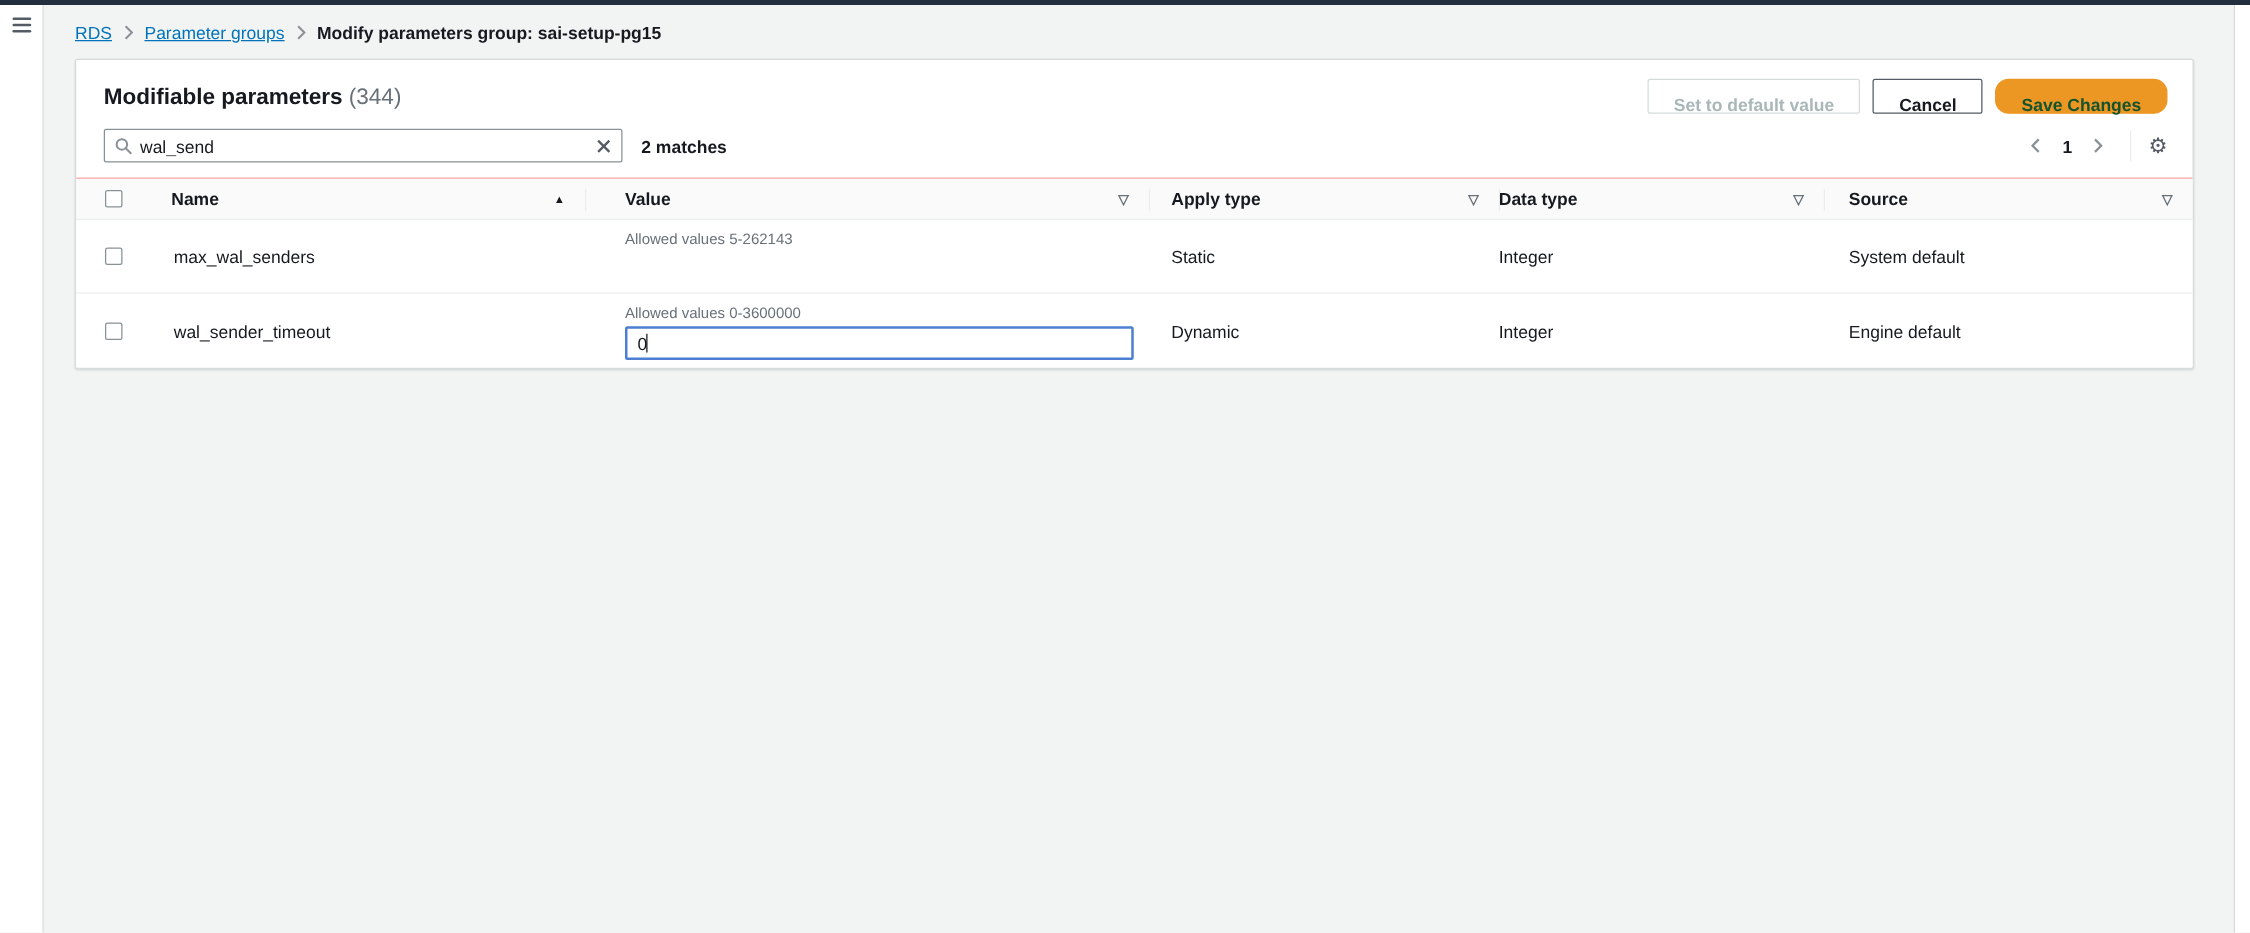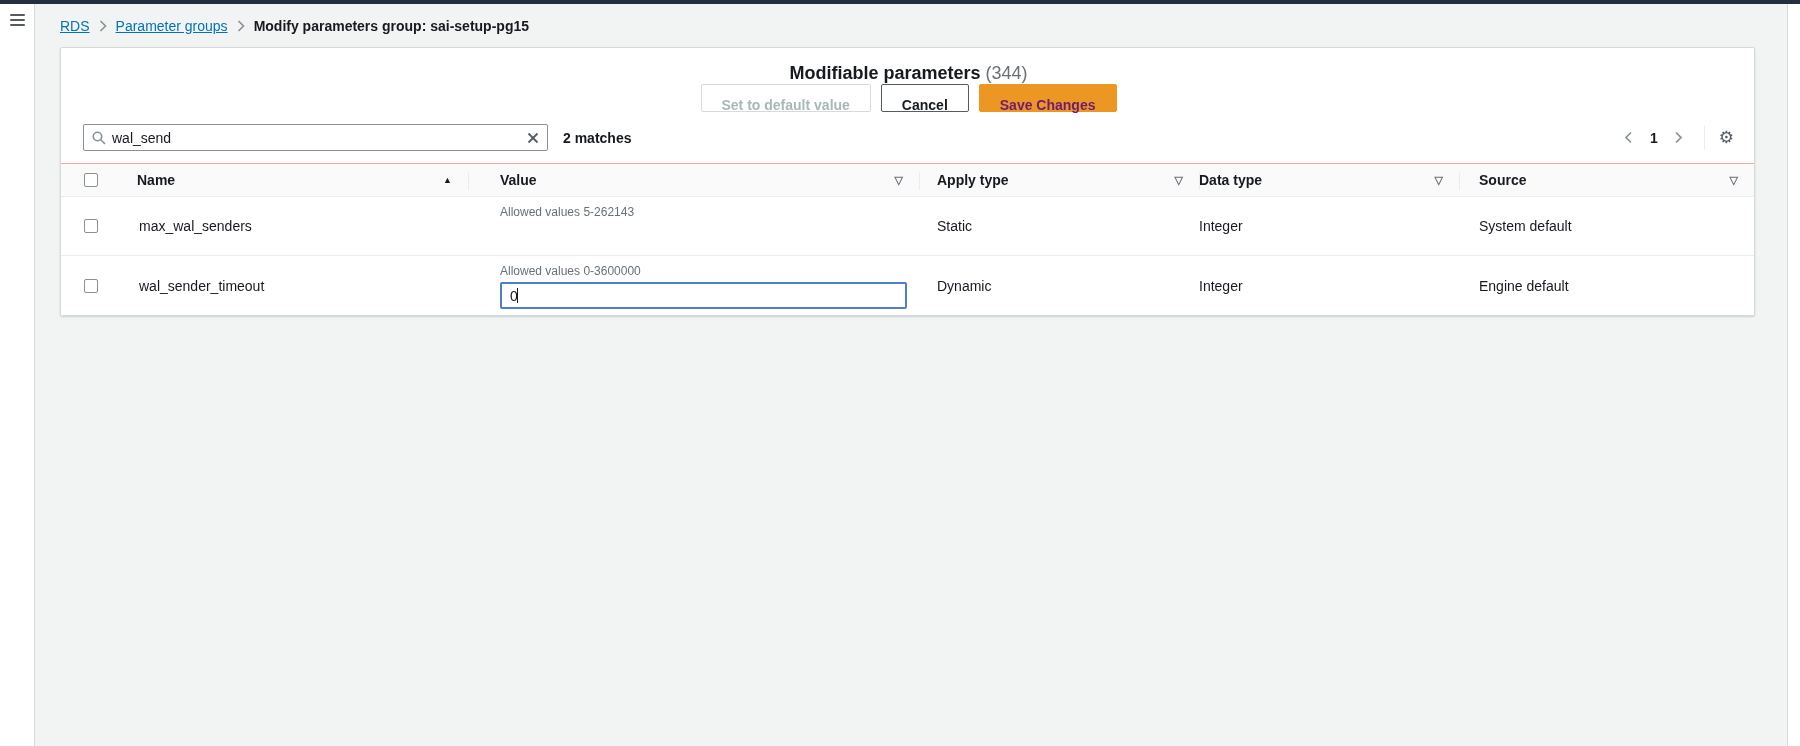--- a/index.html
+++ b/index.html
@@ -21,32 +21,32 @@
 
   .breadcrumb { display:flex; align-items:center; gap:9px; font-size:14px; height:18px; }
   .breadcrumb a { color:#0073bb; text-decoration:underline; cursor:pointer; }
   .crumb-current { color:#16191f; font-weight:700; }
   .crumb-sep { display:flex; align-items:center; }
 
   .card { margin-top:12px; background:#ffffff; border:1px solid #d5dbdb; border-radius:2px;
     box-shadow:0 1px 2px rgba(0,28,36,0.15); width:1695px; }
 
   .card-header { display:flex; align-items:center; justify-content:space-between;
-    padding:15px 20px 12px 22px;flex-direction:column; }
+    padding:15px 20px 12px 22px; }
   .card-title { font-size:18px; font-weight:700; }
   .card-title .count { color:#687078; font-weight:400; }
   .btn-group { display:flex; gap:10px; }
   .btn { height:28px; padding:12px 20px; font-size:14px; font-weight:700; border-radius:2px;
     background:#ffffff; border:1px solid #545b64; color:#16191f; cursor:pointer;
     font-family:"Liberation Sans", sans-serif; }
   .btn-disabled { border-color:#d5dbdb; color:#aab7b8; cursor:default; }
-  .btn-primary { background:#ec9624; border-color:#ec9624; color:#701a75; }
+  .btn-primary { background:#ec9624; border-color:#ec9624; color:#14532d;border-radius:11px; }
 
   .toolbar { display:flex; align-items:center; padding:0 20px 0 22px; }
-  .search-box { display:flex; align-items:center; width:465px; height:27px;
+  .search-box { display:flex; align-items:center; width:415px; height:27px;
     border:1px solid #879196; border-radius:2px; background:#fff; padding:0 8px; }
   .search-box input { flex:1; border:none; outline:none; font-size:14px; color:#16191f;
     margin-left:6px; font-family:"Liberation Sans", sans-serif; background:transparent; }
   .clear-btn { cursor:pointer; display:flex; align-items:center; }
   .matches { margin-left:15px; font-size:14px; font-weight:700; }
   .pager { margin-left:auto; display:flex; align-items:center; gap:6px; }
   .pg-btn { width:22px; height:22px; display:flex; align-items:center; justify-content:center; cursor:pointer; }
   .pg-num { font-size:14px; font-weight:700; padding:0 4px; cursor:pointer; }
   .pager-sep { width:1px; height:24px; background:#eaeded; margin:0 8px; }
   .gear { font-size:17px; color:#545b64; cursor:pointer; line-height:1; }

